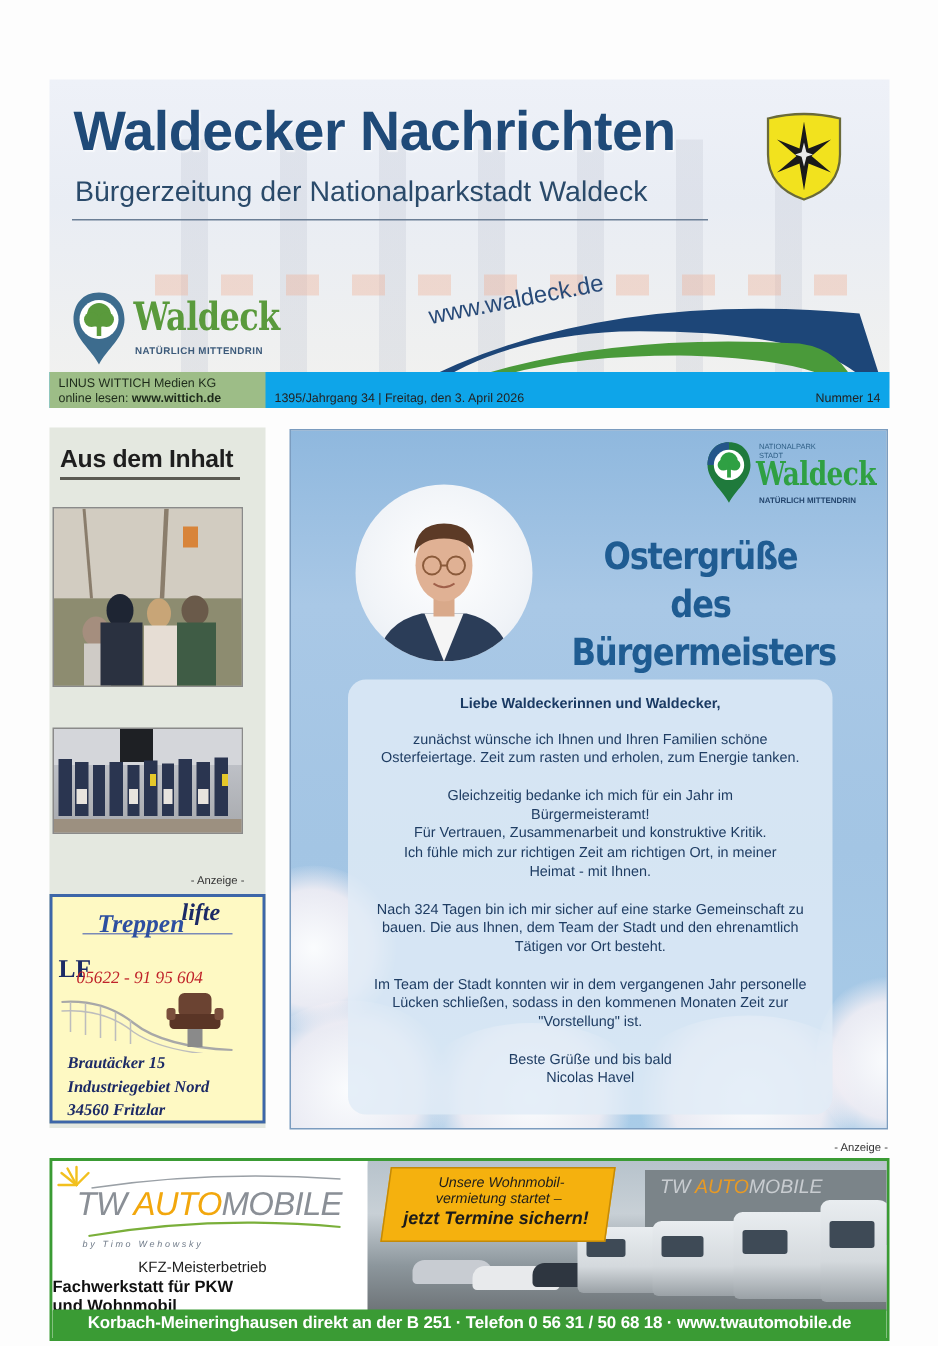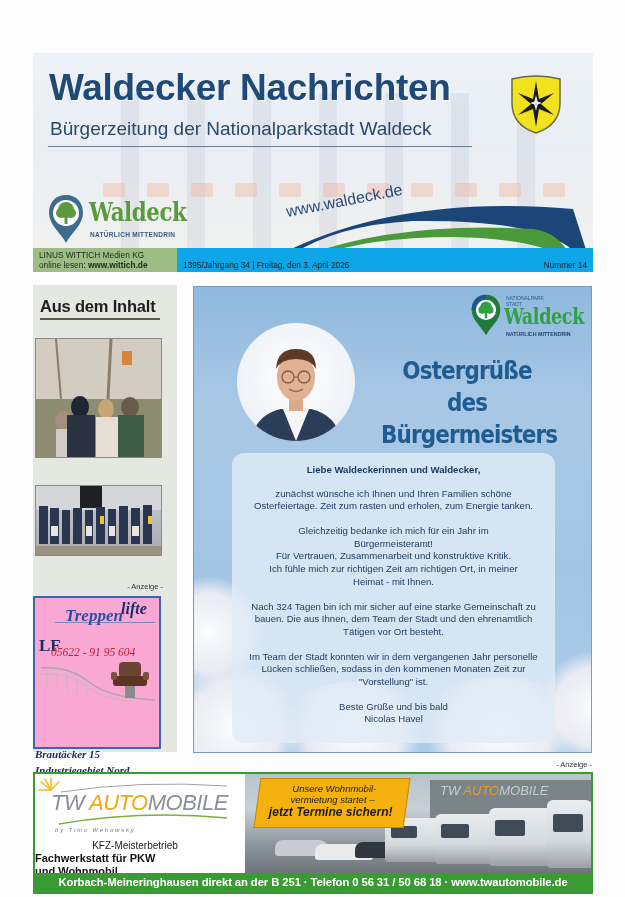--- a/index.html
+++ b/index.html
@@ -90,22 +90,22 @@
     background: linear-gradient(180deg, #c9c3b7 0%, #b7b4a6 35%, #8e8d72 70%, #7a7a62 100%);
   }
   .sb-photo2 {
     top: 200px; height: 71px;
     background: linear-gradient(180deg, #c8ccd3 0%, #bfc2c8 30%, #a7a9ad 100%);
   }
   .sb-anzeige {
     position: absolute; right: 14px; top: 297px; font-size: 7.5px; color: #333;
   }
   .sb-ad {
-    position: absolute; left: 0; top: 311px; width: 128px; height: 153px;
-    background: #f9a8d4; border: 2px solid #3d66a8;
+    position: absolute; left: 0; top: 311px; width: 144px; height: 153px;
+    background: #fef9c3; border: 2px solid #3d66a8;
   }
   .ad-lifte {
     position: absolute; left: 86px; top: 2px; font-family: "Liberation Serif", serif;
     font-style: italic; font-weight: bold; font-size: 16px; color: #1c2a66;
   }
   .ad-treppen {
     position: absolute; left: 30px; top: 8px; font-family: "Liberation Serif", serif;
     font-style: italic; font-weight: bold; font-size: 17px; color: #2d4fa0;
   }
   .ad-lf {
@@ -114,22 +114,22 @@
   }
   .ad-line {
     position: absolute; left: 20px; top: 24px; width: 100px; height: 1px; background: #7a8ab8;
   }
   .ad-phone {
     position: absolute; left: 16px; top: 48px; font-family: "Liberation Serif", serif;
     font-style: italic; font-size: 11.5px; color: #c0232a;
   }
   .ad-stairs { position: absolute; left: 4px; top: 62px; }
   .ad-addr {
-    position: absolute; left: 0; top: 104px; font-family: "Liberation Serif", serif;
-    font-style: italic; font-weight: bold; font-size: 11px; line-height: 15.5px; color: #1c2a66; margin-top: 45px;
+    position: absolute; left: 10px; top: 104px; font-family: "Liberation Serif", serif;
+    font-style: italic; font-weight: bold; font-size: 11px; line-height: 15.5px; color: #1c2a66;
   }
 
   
   .feature {
     position: absolute; left: 193px; top: 286px; width: 399px; height: 467px;
     background: linear-gradient(180deg, #8fb8de 0%, #a9c8e6 25%, #a3c5e4 60%, #a9cce8 100%);
     border: 1px solid #7b9cbf; overflow: hidden;
   }
   .feat-blossom {
     position: absolute; border-radius: 50%;

